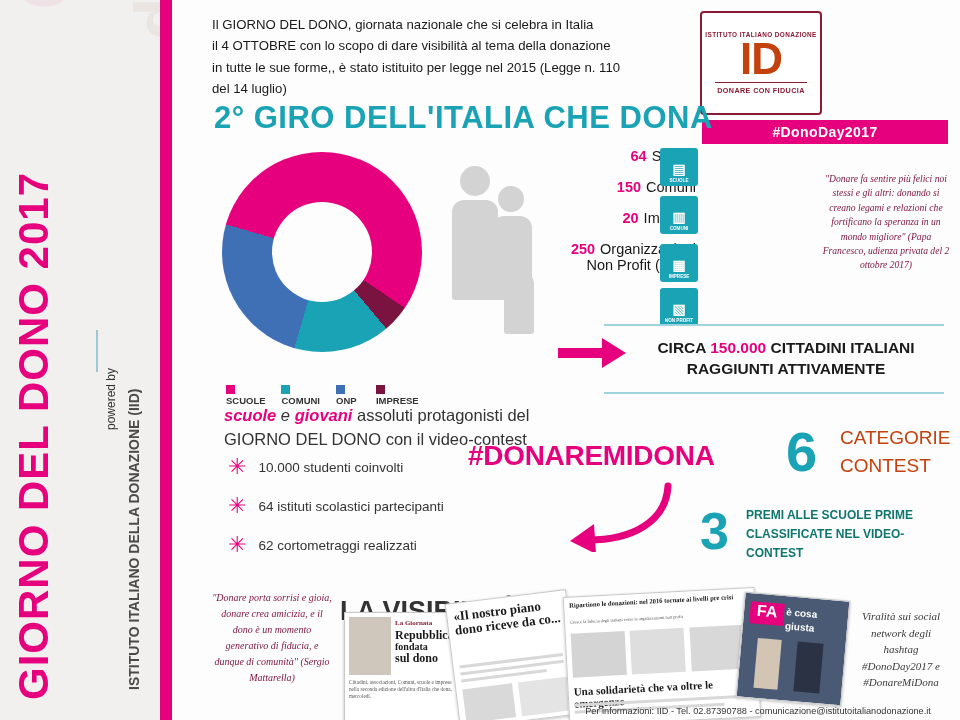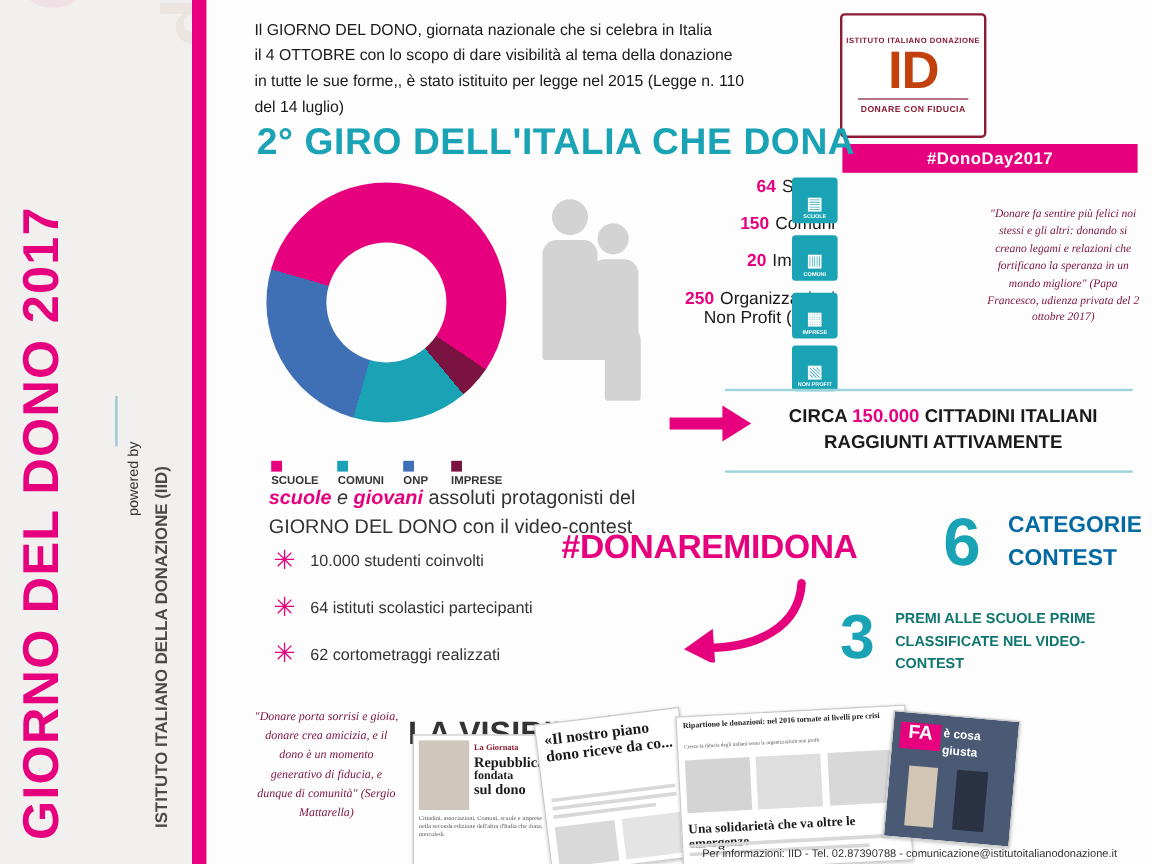--- a/index.html
+++ b/index.html
@@ -161,21 +161,21 @@
 
   
   .donaremi{
     position:absolute;left:468px;top:440px;
     font-size:28px;font-weight:bold;color:#e6007e;white-space:nowrap;letter-spacing:-.3px;
   }
   .arrow2{position:absolute;left:560px;top:482px;width:112px;height:70px;}
 
   
   .six{position:absolute;left:786px;top:424px;font-size:56px;font-weight:bold;color:#1aa3b5;line-height:1;}
-  .cat{position:absolute;left:840px;top:424px;font-size:19px;font-weight:bold;color:#0369a1;line-height:1.45;}
+  .cat{position:absolute;left:840px;top:424px;font-size:19px;font-weight:normal;color:#c2410c;line-height:1.45;}
   .three{position:absolute;left:700px;top:505px;font-size:52px;font-weight:bold;color:#1aa3b5;line-height:1;}
   .premi{position:absolute;left:746px;top:506px;width:210px;font-size:12px;font-weight:bold;color:#0f766e;line-height:1.6;}
 
   
   .visib{
     position:absolute;left:340px;top:596px;
     font-size:27px;font-weight:bold;color:#333;white-space:nowrap;
   }
 
   
@@ -386,16 +386,23 @@
 
   <div class="clip" style="left:740px;top:596px;width:104px;height:104px;transform:rotate(5deg);">
     <div style="position:absolute;left:0;top:0;width:104px;height:104px;background:#4a5a74;"></div>
     <div style="position:absolute;left:6px;top:8px;width:34px;height:22px;background:#e6007e;color:#fff;font-weight:bold;font-size:16px;text-align:center;">FA</div>
     <div style="position:absolute;left:42px;top:10px;color:#fff;font-size:10px;font-weight:bold;">è cosa</div>
     <div style="position:absolute;left:42px;top:24px;color:#fff;font-size:10px;font-weight:bold;">giusta</div>
     <div style="position:absolute;left:16px;top:44px;width:24px;height:50px;background:#d3c5b4;"></div>
     <div style="position:absolute;left:56px;top:44px;width:26px;height:50px;background:#2b3244;"></div>
   </div>
 
+  <div class="social">
+    <div>Viralità sui social</div>
+    <div>network degli</div>
+    <div>hashtag</div>
+    <div>#DonoDay2017 e</div>
+    <div>#DonareMiDona</div>
+  </div>
 
   <div class="footer">Per informazioni: IID - Tel. 02.87390788 - comunicazione@istitutoitalianodonazione.it</div>
 
 </div>
 
 </body></html>

